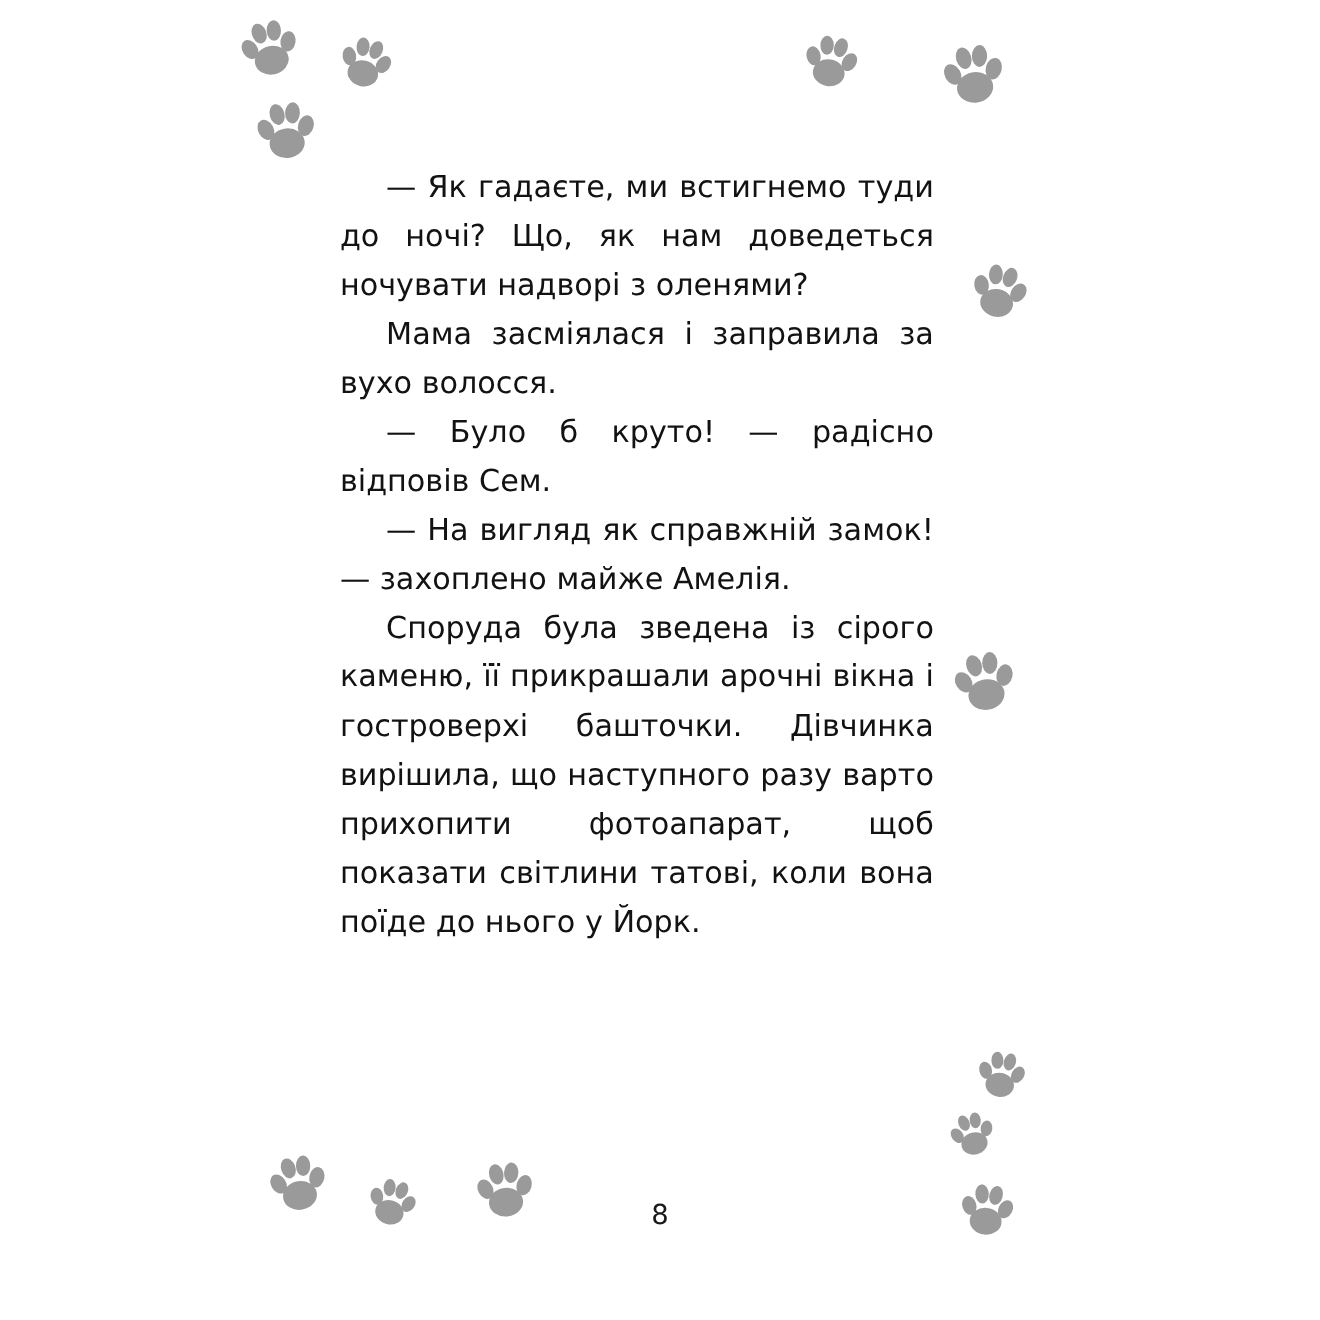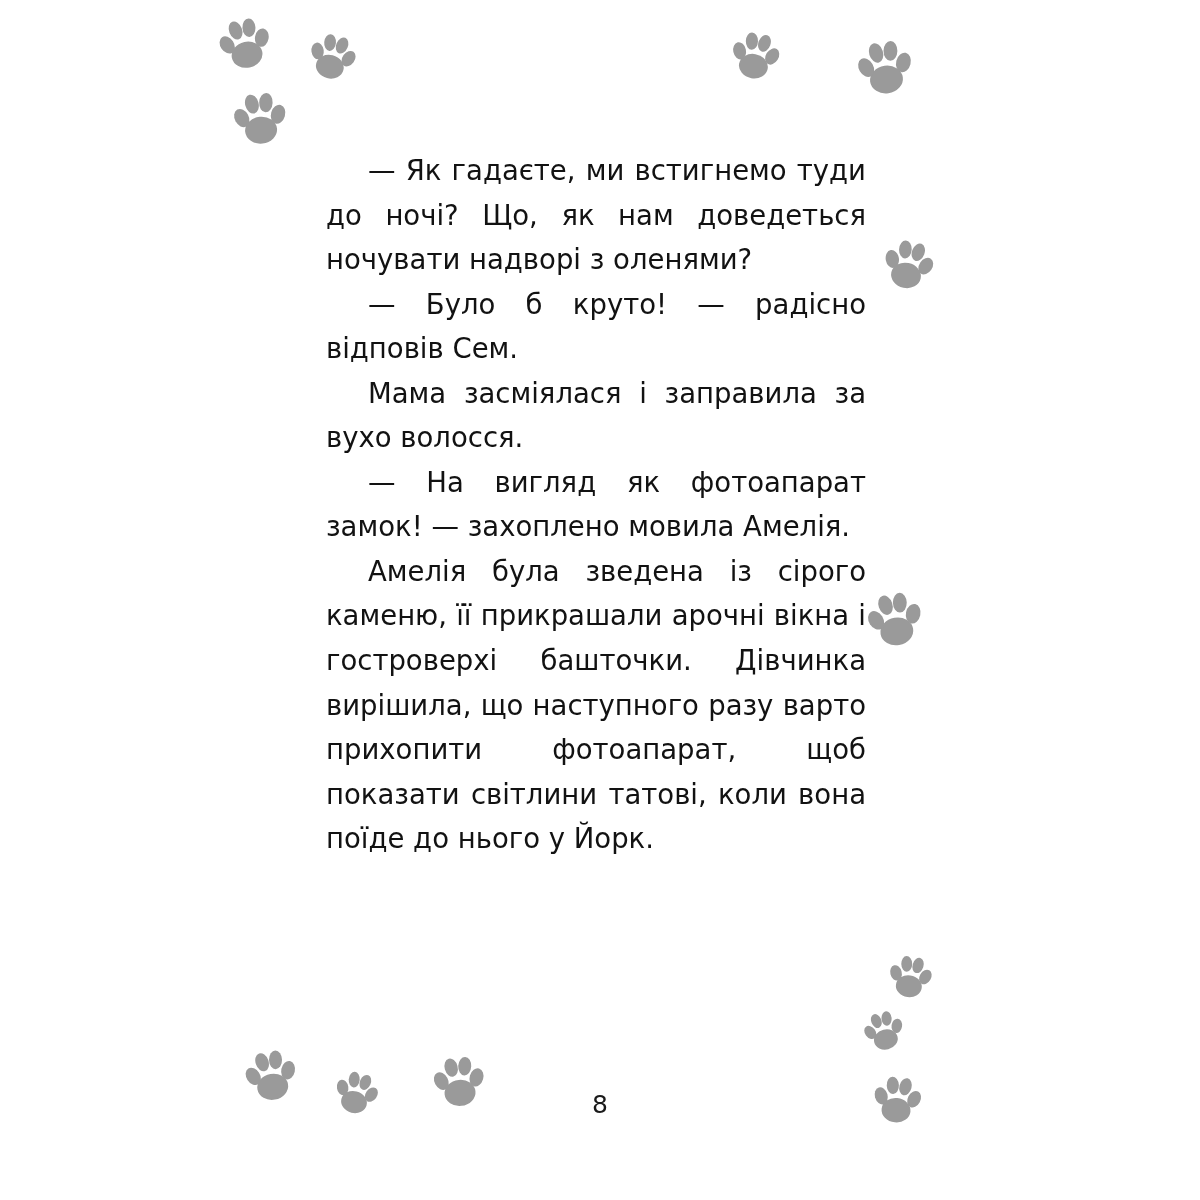--- a/index.html
+++ b/index.html
@@ -14,21 +14,21 @@
     font-family: "DejaVu Sans", sans-serif;
   }
   .page {
     position: relative;
     width: 1200px;
     height: 1200px;
     background: #ffffff;
   }
   .text-column {
     position: absolute;
-    left: 326px;
+    left: 309px;
     top: 148px;
     width: 540px;
   }
   .para {
     margin: 0;
     font-size: 27.5px;
     line-height: 1.62;
     color: #121212;
     text-align: justify;
     text-justify: inter-word;
@@ -171,20 +171,20 @@
       <ellipse cx="22" cy="44" rx="11" ry="15" fill="#9a9a9a" transform="rotate(-22 22 44)"></ellipse>
       <ellipse cx="40" cy="24" rx="10.5" ry="15" fill="#9a9a9a" transform="rotate(-9 40 24)"></ellipse>
       <ellipse cx="62" cy="24" rx="10.5" ry="15" fill="#9a9a9a" transform="rotate(9 62 24)"></ellipse>
       <ellipse cx="79" cy="44" rx="11" ry="15" fill="#9a9a9a" transform="rotate(22 79 44)"></ellipse>
     </svg>
       </div>
     </div>
 
   <div class="text-column">
     <p class="para">— Як гадаєте, ми встигнемо туди до ночі? Що, як нам доведеться ночувати надворі з оленями?</p>
+    <p class="para">Мама засміялася і заправила за вухо волосся.</p>
     <p class="para">— Було б круто! — радісно відповів Сем.</p>
-    <p class="para">Мама засміялася і заправила за вухо волосся.</p>
-    <p class="para">— На вигляд як фотоапарат замок! — захоплено мовила Амелія.</p>
-    <p class="para">Амелія була зведена із сірого каменю, її прикрашали арочні вікна і гостроверхі башточки. Дівчинка вирішила, що наступного разу варто прихопити фотоапарат, щоб показати світлини татові, коли вона поїде до нього у Йорк.</p>
+    <p class="para">— На вигляд як справжній замок! — захоплено майже Амелія.</p>
+    <p class="para">Споруда була зведена із сірого каменю, її прикрашали арочні вікна і гостроверхі башточки. Дівчинка вирішила, що наступного разу варто прихопити фотоапарат, щоб показати світлини татові, коли вона поїде до нього у Йорк.</p>
   </div>
 
   <div class="page-number">8</div>
 </div>
 
 </body></html>

